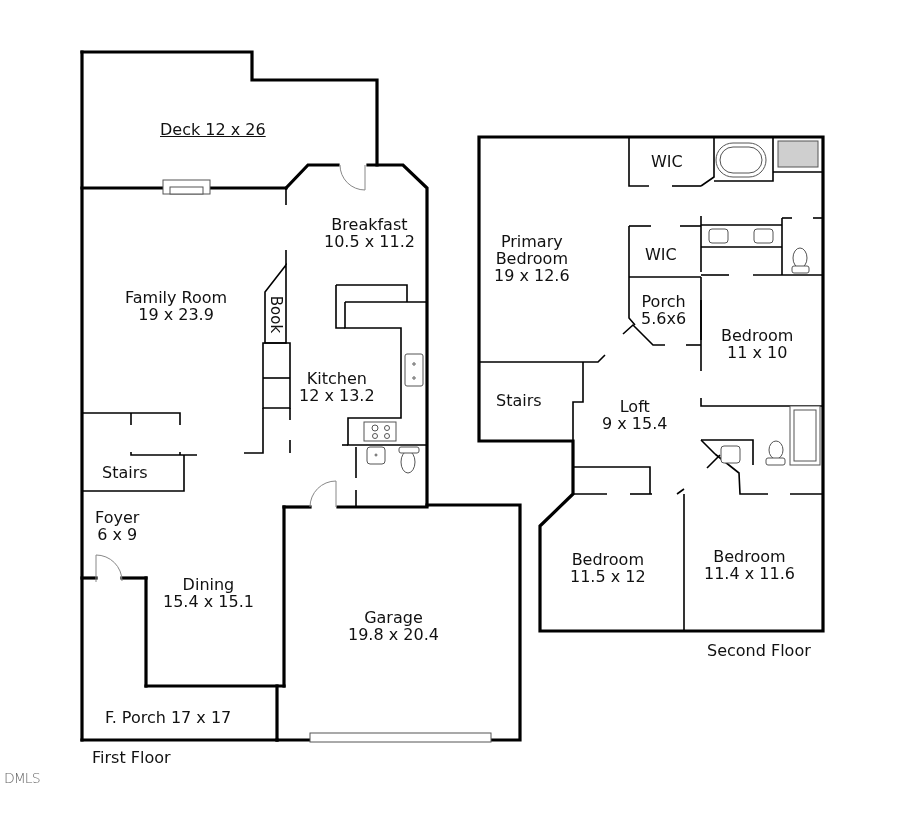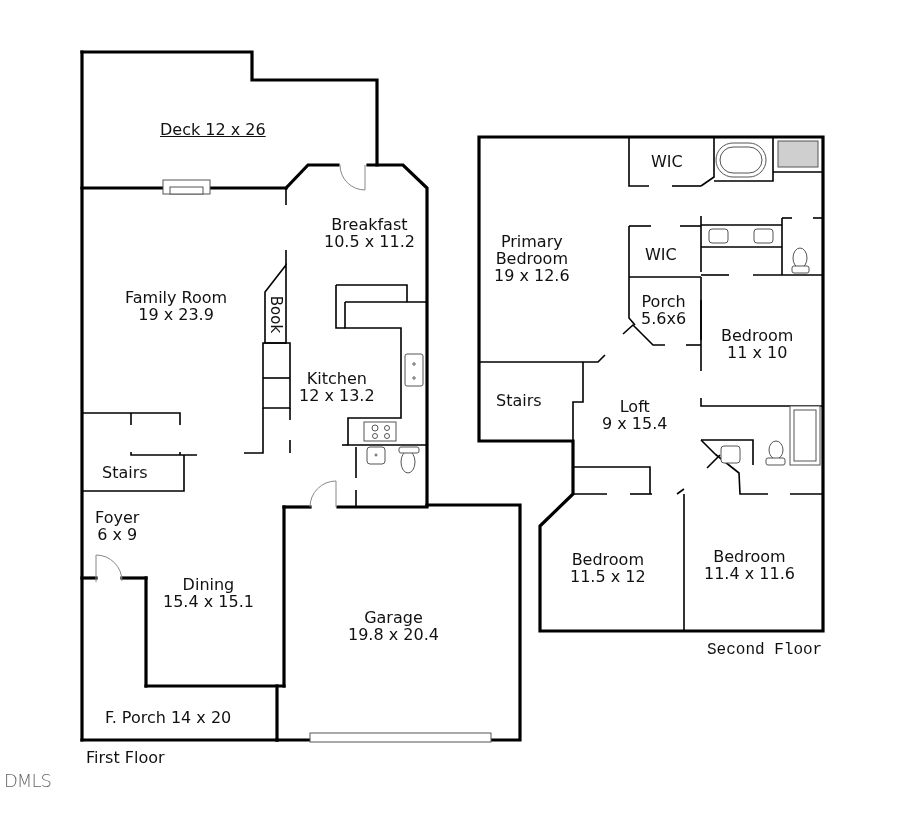--- a/index.html
+++ b/index.html
@@ -4,21 +4,21 @@
 <style>
   html, body { margin: 0; padding: 0; background: #ffffff; }
   body { width: 900px; height: 819px; position: relative; overflow: hidden; font-family: "DejaVu Sans", sans-serif; }
   svg { position: absolute; left: 0; top: 0; }
   .wall { stroke: #000; stroke-width: 3.2; fill: none; stroke-linecap: square; }
   .thin { stroke: #000; stroke-width: 1.6; fill: none; }
   .fix { stroke: #555; stroke-width: 1; fill: #fff; }
   .door { stroke: #888; stroke-width: 1; fill: none; }
   .lbl { position: absolute; font-size: 16px; color: #111; text-align: center; line-height: 17px; white-space: pre; }
   .caption { position: absolute; font-size: 16px; color: #111; }
-  .watermark { position: absolute; left: 4px; top: 770px; font-size: 18px; color: #666; letter-spacing: -1px; font-weight: 300; }
+  .watermark { position: absolute; left: 4px; top: 770px; font-size: 14px; color: #666; letter-spacing: -1px; font-weight: 300; }
 </style>
 </head>
 <body>
 
 <svg width="900" height="819" viewBox="0 0 900 819">
 
   <g>
 
     <path class="wall" d="M82 52 L252 52 L252 80 L377 80 L377 165"></path>
     <path class="wall" d="M82 52 L82 740"></path>
@@ -162,34 +162,34 @@
 <div class="lbl" style="left:257px;top:306px;transform:rotate(90deg);font-size:15px;">Book</div>
 <div class="lbl" style="left:299px;top:370px;">Kitchen
 12 x 13.2</div>
 <div class="lbl" style="left:102px;top:464px;">Stairs</div>
 <div class="lbl" style="left:95px;top:509px;">Foyer
 6 x 9</div>
 <div class="lbl" style="left:163px;top:576px;">Dining
 15.4 x 15.1</div>
 <div class="lbl" style="left:348px;top:609px;">Garage
 19.8 x 20.4</div>
-<div class="lbl" style="left:105px;top:709px;">F. Porch 14 x 20</div>
-<div class="caption" style="left:86px;top:748px;">First Floor</div>
+<div class="lbl" style="left:105px;top:709px;">F. Porch 17 x 17</div>
+<div class="caption" style="left:92px;top:748px;">First Floor</div>
 
 <div class="lbl" style="left:651px;top:153px;">WIC</div>
 <div class="lbl" style="left:494px;top:233px;">Primary
 Bedroom
 19 x 12.6</div>
 <div class="lbl" style="left:645px;top:246px;">WIC</div>
 <div class="lbl" style="left:641px;top:293px;">Porch
 5.6x6</div>
 <div class="lbl" style="left:721px;top:327px;">Bedroom
 11 x 10</div>
 <div class="lbl" style="left:496px;top:392px;">Stairs</div>
 <div class="lbl" style="left:602px;top:398px;">Loft
 9 x 15.4</div>
 <div class="lbl" style="left:570px;top:551px;">Bedroom
 11.5 x 12</div>
 <div class="lbl" style="left:704px;top:548px;">Bedroom
 11.4 x 11.6</div>
-<div class="caption" style="left:707px;top:641px;font-family:Liberation Mono, monospace;">Second Floor</div>
+<div class="caption" style="left:707px;top:641px;">Second Floor</div>
 
 <div class="watermark">DMLS</div>
 
 </body></html>

